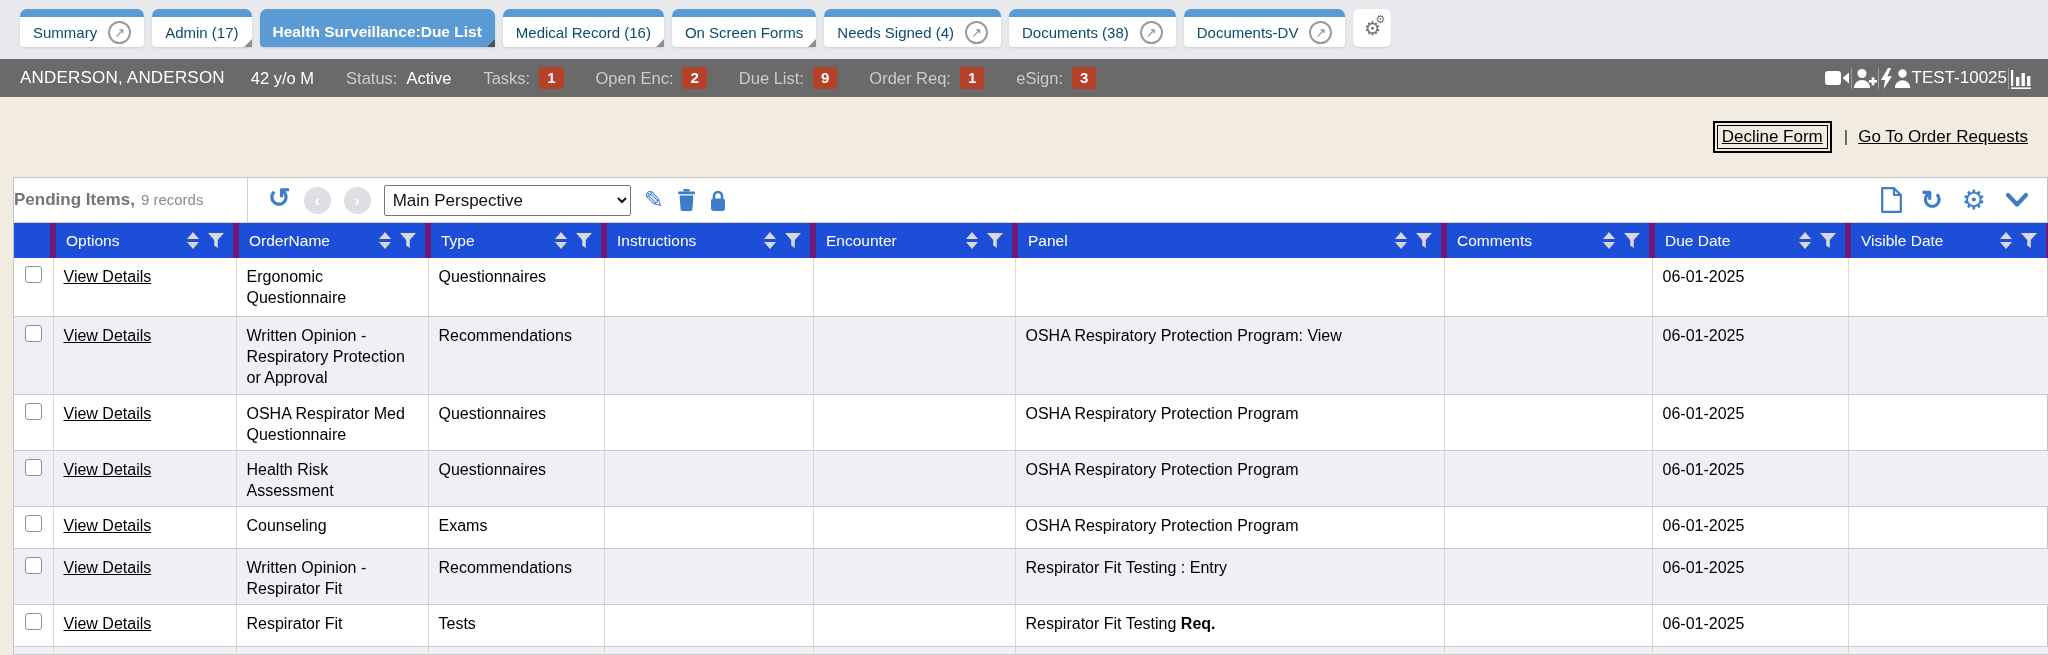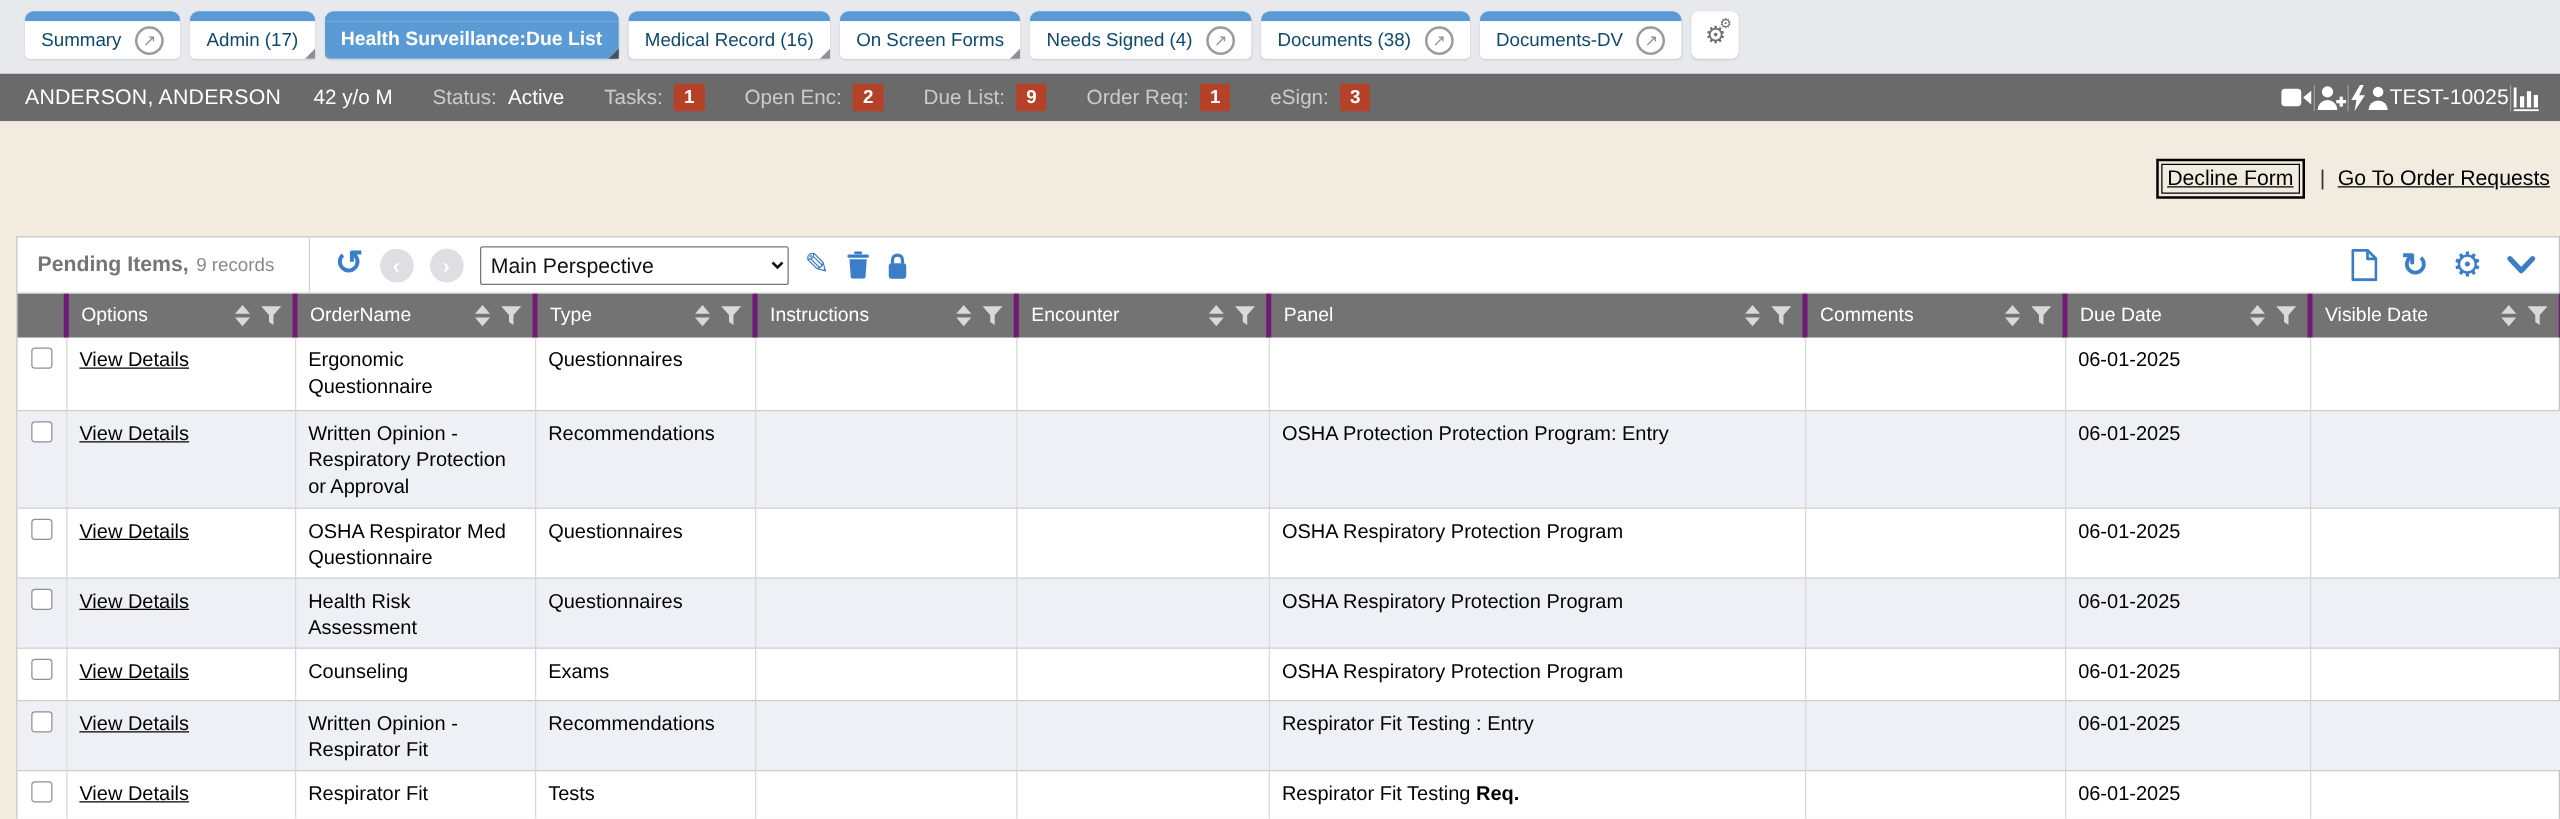--- a/index.html
+++ b/index.html
@@ -39,34 +39,34 @@
   .b-label { color: #cbcbcb; }
   .b-val { color: #fff; }
   .badge { background: #b54228; color: #fff; font-weight: bold; font-size: 15px;
     padding: 2px 8px; border-radius: 2px; line-height: 1.2; }
   .b-right { margin-left: auto; display: flex; align-items: center; gap: 1px; }
   .b-div { width: 1px; height: 21px; background: #9d9d9d; }
   .b-icon { display: flex; align-items: center; }
   .b-user { font-size: 17px; }
 
   
-  .links-row { height: 92px; background: #f1ecdf; display: flex; align-items: center;
-    justify-content: flex-end; padding-right: 8px; gap: 10px; font-size: 17px; }
+  .links-row { height: 80px; background: #f1ecdf; display: flex; align-items: center;
+    justify-content: flex-end; padding-right: 20px; gap: 10px; font-size: 17px; }
   .links-row a { color: #000; text-decoration: underline; cursor: pointer; }
   .decline-box { border: 1px solid #000; outline: 2px solid #000; outline-offset: 2px;
     padding: 1px 4px; margin-right: 6px; }
   .link-sep { color: #333; }
 
   
   .grid-wrap { margin-left: 13px; width: 2035px; border: 1px solid #c3c3c3; border-bottom: none;
     background: #fff; }
 
   
   .toolbar { height: 45px; display: flex; align-items: center; border-bottom: 1px solid #cfcfcf; }
-  .tb-title-grp { width: 233px; padding-left: 16px; display: flex; align-items: baseline;
+  .tb-title-grp { width: 233px; padding-left: 0; display: flex; align-items: baseline;
     gap: 6px; white-space: nowrap; }
   .tb-title { font-weight: bold; font-size: 17px; color: #757575; }
   .tb-records { font-size: 15px; color: #8a8a8a; }
   .tb-vdiv { width: 1px; align-self: stretch; background: #d2d2d2; }
   .tb-mid { display: flex; align-items: center; gap: 13px; padding-left: 20px; }
   .undo-icon { color: #3b7dc8; font-size: 27px; font-weight: bold; line-height: 1;
     cursor: pointer; transform: translateY(-2px); }
   .nav-circle { width: 27px; height: 27px; border-radius: 50%; background: #dfdfe3;
     color: #fff; display: flex; align-items: center; justify-content: center;
     font-size: 17px; font-weight: bold; cursor: default; line-height: 1; }
@@ -75,21 +75,21 @@
     border-radius: 2px; background: #fff; padding: 0 4px; color: #111; }
   .tb-icon { cursor: pointer; display: flex; align-items: center; }
   .pencil-icon { color: #3b7dc8; font-size: 24px; line-height: 1; }
   .tb-right { margin-left: auto; display: flex; align-items: center; gap: 19px;
     padding-right: 18px; }
   .gear-blue { color: #3b7dc8; font-size: 27px; line-height: 1; }
   .refresh-icon { color: #3b7dc8; font-size: 26px; font-weight: bold; line-height: 1; }
 
   
   table { border-collapse: collapse; table-layout: fixed; width: 2035px; }
-  thead th { background: #737373; height: 35px; border-right: 4px solid #701a75;
+  thead th { background: #1d4ed8; height: 35px; border-right: 6px solid #701a75;
     padding: 0; vertical-align: middle; margin-left: 23px; }
   th .th-inner { display: flex; align-items: center; padding: 0 8px 0 10px; }
   .th-label { color: #fff; font-size: 15.5px; font-weight: normal; white-space: nowrap;
     overflow: hidden; }
   .th-icons { margin-left: auto; display: flex; align-items: center; gap: 8px; flex: none; padding-left: 6px; }
   .sort-icon { display: flex; flex-direction: column; gap: 3px; cursor: pointer; }
   .tri-up { width: 0; height: 0; border-left: 6px solid transparent;
     border-right: 6px solid transparent; border-bottom: 7px solid #d9d9d9; }
   .tri-down { width: 0; height: 0; border-left: 6px solid transparent;
     border-right: 6px solid transparent; border-top: 7px solid #d9d9d9; }
@@ -452,21 +452,21 @@
         <td>06-01-2025</td>
         <td></td>
       </tr>
       <tr class="alt" style="height:78px">
         <td class="chk-cell"><input type="checkbox" class="row-check" style=""></td>
         <td><a class="view-link">View Details</a></td>
         <td>Written Opinion - Respiratory Protection or Approval</td>
         <td>Recommendations</td>
         <td></td>
         <td></td>
-        <td><span>OSHA Protection Protection Program: Entry</span><span class="bold"></span></td>
+        <td><span>OSHA Respiratory Protection Program: View</span><span class="bold"></span></td>
         <td></td>
         <td>06-01-2025</td>
         <td></td>
       </tr>
       <tr style="height:56px">
         <td class="chk-cell"><input type="checkbox" class="row-check" style=""></td>
         <td><a class="view-link">View Details</a></td>
         <td>OSHA Respirator Med Questionnaire</td>
         <td>Questionnaires</td>
         <td></td>

